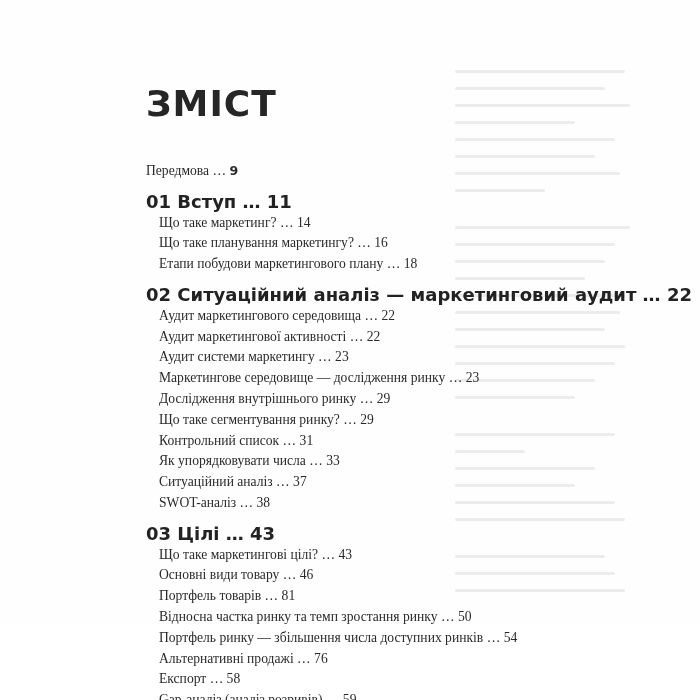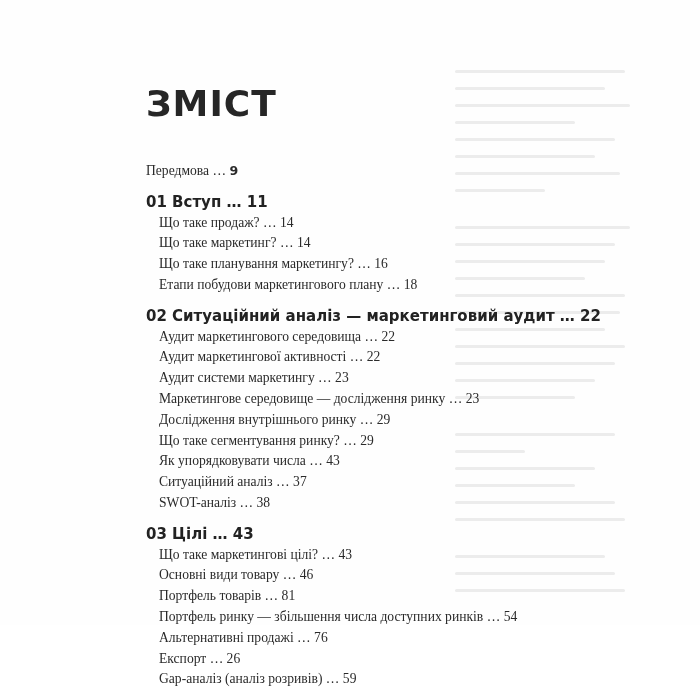--- a/index.html
+++ b/index.html
@@ -13,21 +13,21 @@
     .title {
       position: absolute; left: 146px; top: 84px;
       font-family: "DejaVu Sans", "Liberation Sans", sans-serif; font-weight: bold;
       font-size: 36px; letter-spacing: 1px; color: #262626; margin: 0; line-height: 40px;
     }
     .toc { position: absolute; left: 146px; top: 143px; width: 420px; }
     .entry { font-size: 13.6px; line-height: 20.8px; height: 20.8px; white-space: nowrap; }
     .entry.top { margin-top: 18px; }
     .chapter {
       font-family: "DejaVu Sans", "Liberation Sans", sans-serif; font-weight: bold;
-      font-size: 15px; line-height: 20.8px; height: 20.8px; white-space: nowrap; margin-top: 10px; color: #222;
+      font-size: 18px; line-height: 20.8px; height: 20.8px; white-space: nowrap; margin-top: 10px; color: #222;
     }
     .sub { padding-left: 13px; }
     .bold-page { font-family: "DejaVu Sans", "Liberation Sans", sans-serif; font-weight: bold; font-size: 12.6px; }
   </style>
 </head>
 <body>
 
 <div class="page">
   <div class="bleed">
     <div style="width:170px"></div>
@@ -63,43 +63,44 @@
     <div style="width:170px"></div>
   </div>
 
   <h1 class="title">ЗМІСТ</h1>
 
   <div class="toc">
     <div class="entry top"><span>Передмова</span><span> … </span><span class="bold-page">9</span></div>
 
     <div>
       <div class="chapter">01 Вступ … 11</div>
-      <div class="entry sub">Що таке продаж? … 14</div>
       <div class="entry sub">Що таке маркетинг? … 14</div>
       <div class="entry sub">Що таке планування маркетингу? … 16</div>
       <div class="entry sub">Етапи побудови маркетингового плану … 18</div>
     </div>
 
     <div>
       <div class="chapter">02 Ситуаційний аналіз — маркетинговий аудит … 22</div>
       <div class="entry sub">Аудит маркетингового середовища … 22</div>
       <div class="entry sub">Аудит маркетингової активності … 22</div>
       <div class="entry sub">Аудит системи маркетингу … 23</div>
       <div class="entry sub">Маркетингове середовище — дослідження ринку … 23</div>
       <div class="entry sub">Дослідження внутрішнього ринку … 29</div>
       <div class="entry sub">Що таке сегментування ринку? … 29</div>
-      <div class="entry sub">Як упорядковувати числа … 43</div>
+      <div class="entry sub">Контрольний список … 31</div>
+      <div class="entry sub">Як упорядковувати числа … 33</div>
       <div class="entry sub">Ситуаційний аналіз … 37</div>
       <div class="entry sub">SWOT-аналіз … 38</div>
     </div>
 
     <div>
       <div class="chapter">03 Цілі … 43</div>
       <div class="entry sub">Що таке маркетингові цілі? … 43</div>
       <div class="entry sub">Основні види товару … 46</div>
       <div class="entry sub">Портфель товарів … 81</div>
+      <div class="entry sub">Відносна частка ринку та темп зростання ринку … 50</div>
       <div class="entry sub">Портфель ринку — збільшення числа доступних ринків … 54</div>
       <div class="entry sub">Альтернативні продажі … 76</div>
-      <div class="entry sub">Експорт … 26</div>
+      <div class="entry sub">Експорт … 58</div>
       <div class="entry sub">Gap-аналіз (аналіз розривів) … 59</div>
     </div>
   </div>
 </div>
 
 </body></html>

